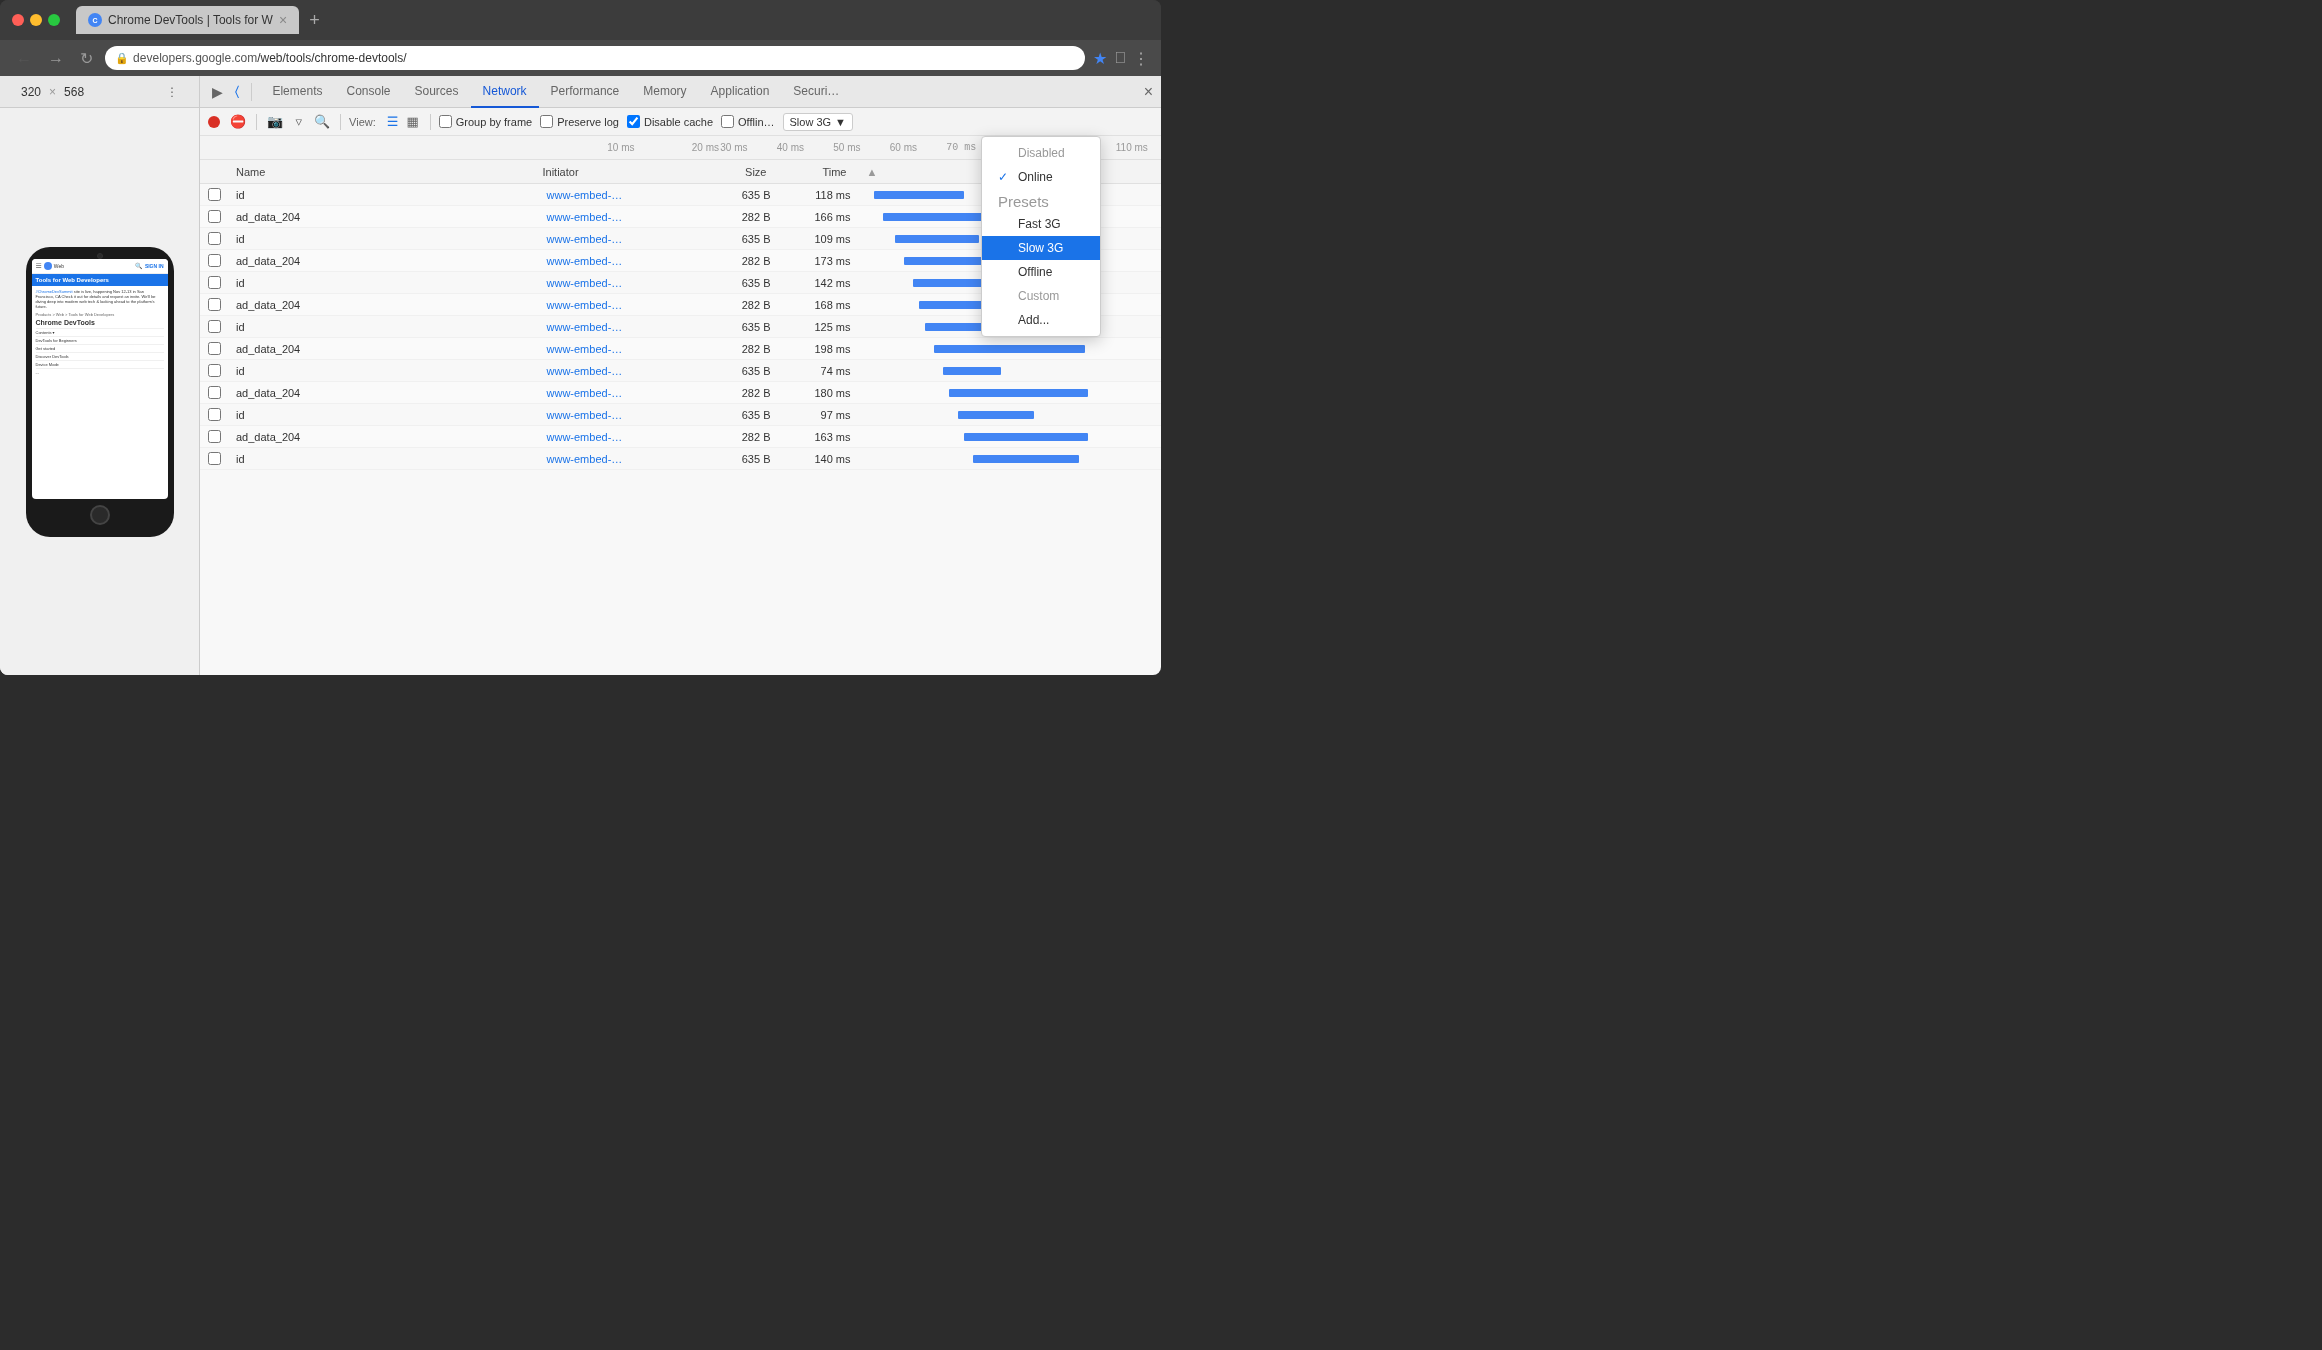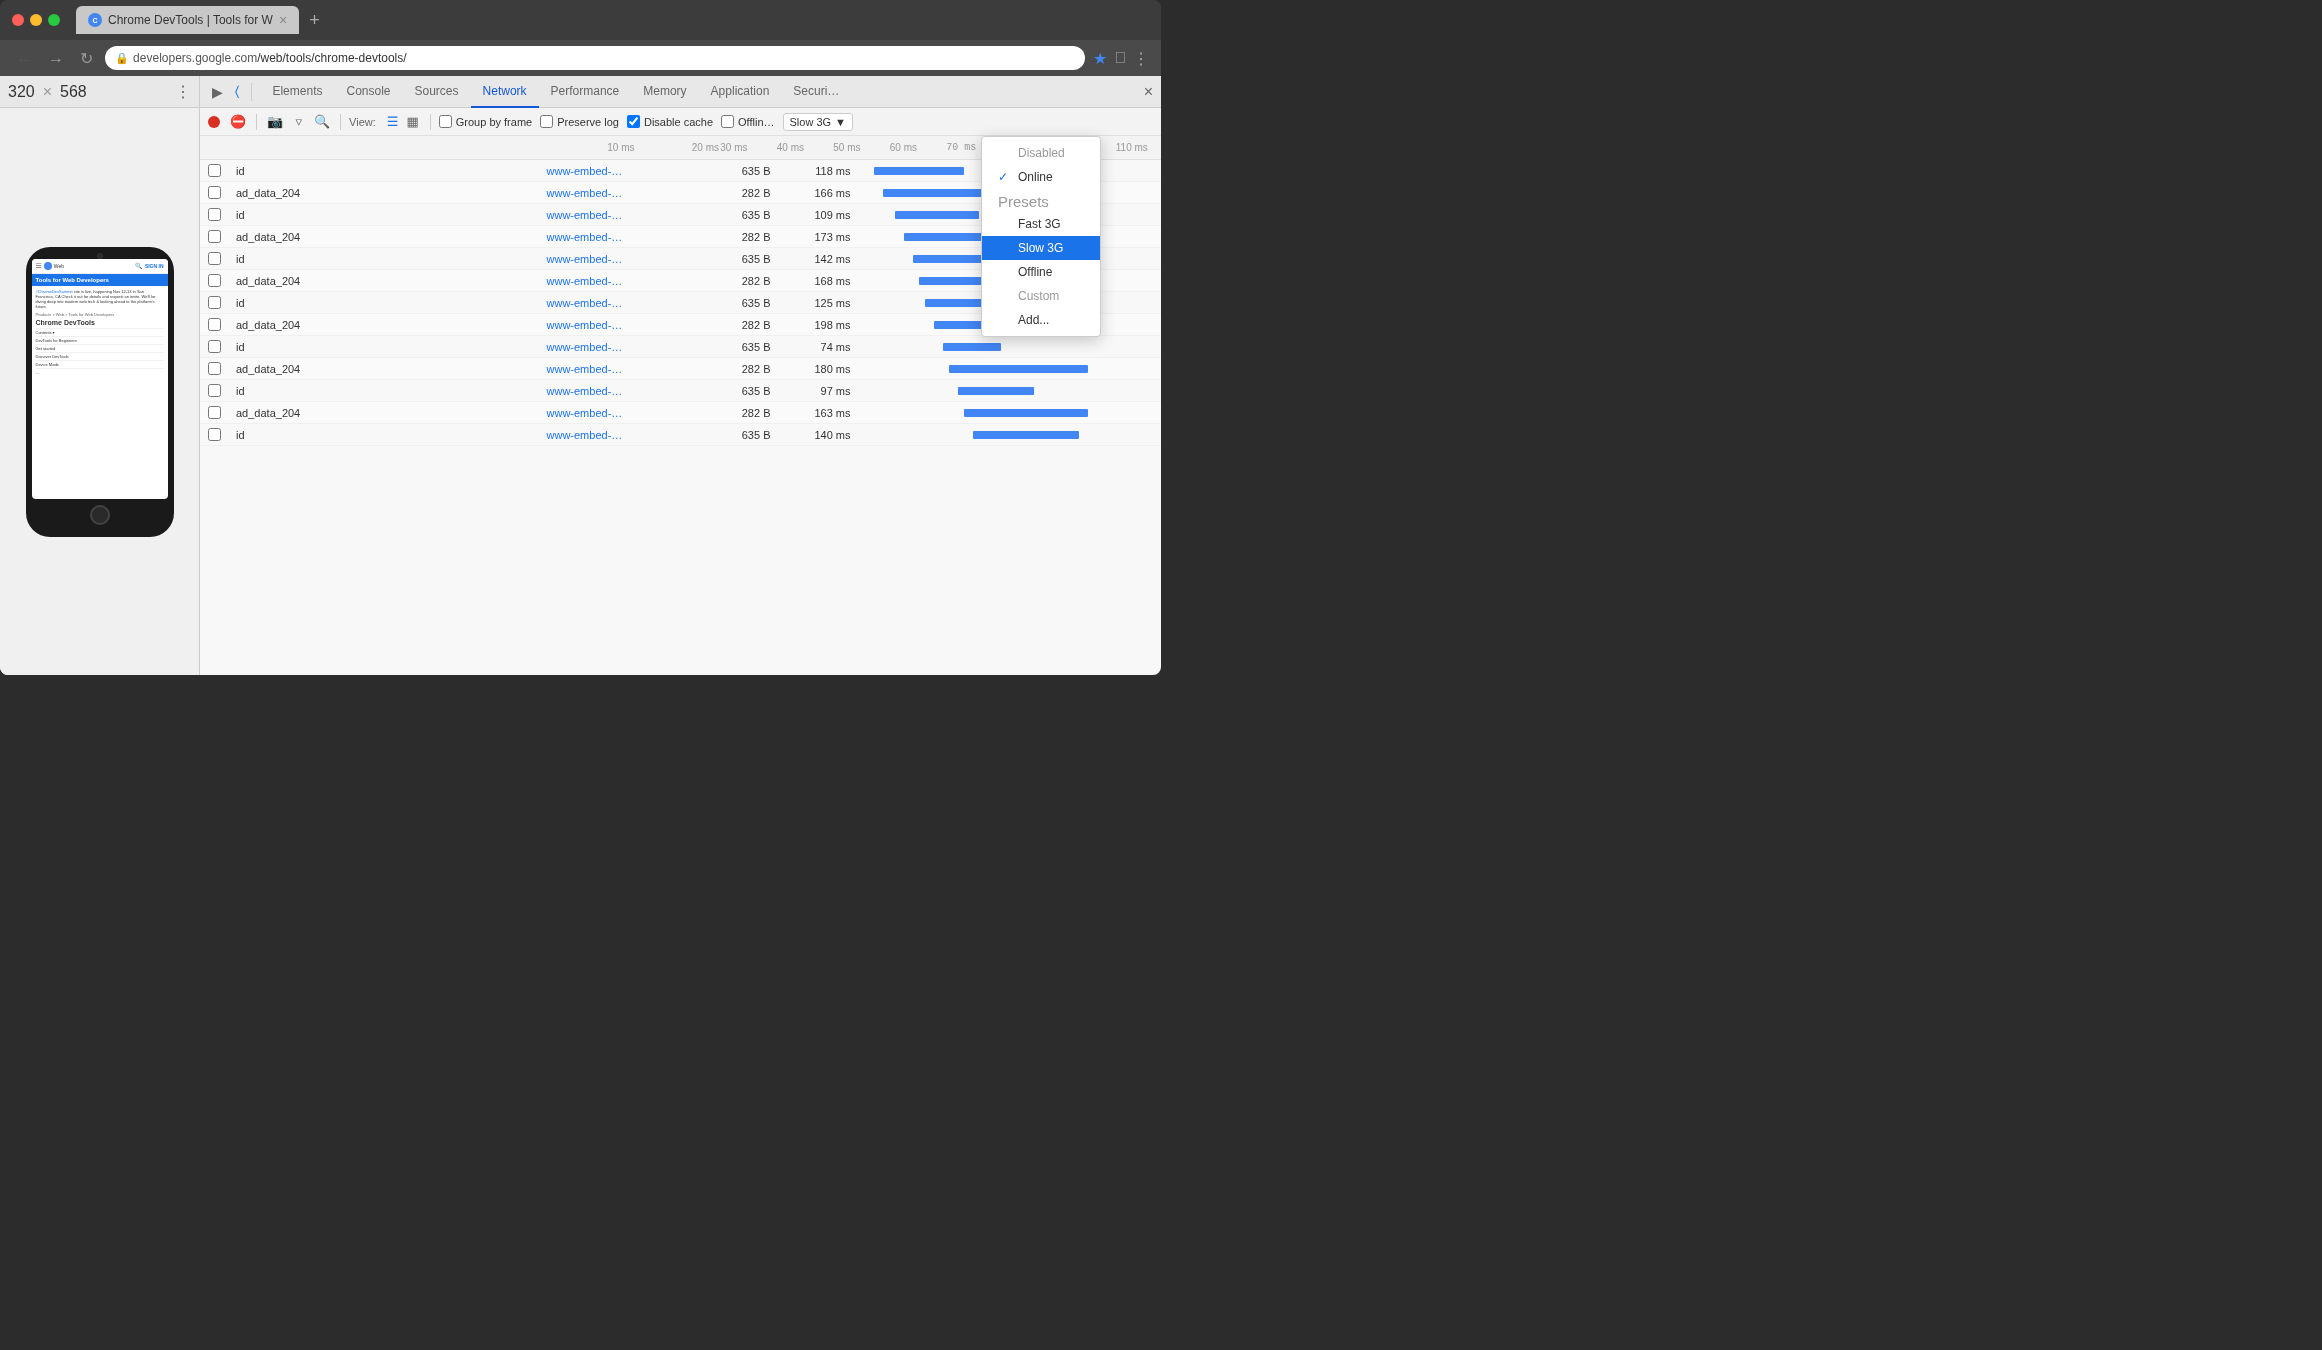--- a/index.html
+++ b/index.html
@@ -29,21 +29,21 @@
     .address-text .origin { color: #555; }
     .address-text .path { color: #333; }
     .omnibar-right { display: flex; gap: 8px; color: #aaa; font-size: 16px; }
     .bookmark-star { color: #4285f4; }
 
     
     .main-content { display: flex; flex: 1; overflow: hidden; }
 
     
     .device-panel { width: 200px; background: #f5f5f5; border-right: 1px solid #ccc; display: flex; flex-direction: column; }
-    .device-toolbar { background: #e8e8e8; height: 32px; display: flex; align-items: center; padding: 0 8px; gap: 8px; font-size: 16px; color: #333; border-bottom: 1px solid #ccc; }
+    .device-toolbar { background: #e8e8e8; height: 32px; display: flex; align-items: center; padding: 0 21px; gap: 8px; font-size: 12px; color: #333; border-bottom: 1px solid #ccc; }
     .device-sep { color: #999; }
     .device-more { margin-left: auto; color: #666; cursor: pointer; }
     .device-viewport { flex: 1; background: #f0f0f0; display: flex; align-items: center; justify-content: center; padding: 10px; }
     .phone-frame { background: #1a1a1a; border-radius: 24px; width: 148px; height: 290px; padding: 12px 6px; display: flex; flex-direction: column; position: relative; }
     .phone-screen { background: #fff; flex: 1; border-radius: 4px; overflow: hidden; display: flex; flex-direction: column; font-size: 6px; }
     .phone-header { background: #fff; padding: 3px 4px; display: flex; align-items: center; gap: 2px; border-bottom: 1px solid #eee; }
     .phone-hamburger { color: #666; font-size: 7px; }
     .phone-logo { width: 8px; height: 8px; background: #4285f4; border-radius: 50%; }
     .phone-title-small { color: #333; font-size: 5px; }
     .phone-search-icon { margin-left: auto; color: #666; }
@@ -307,20 +307,31 @@
           <span class="timeline-mark" style="left:42%;">50 ms</span>
           <span class="timeline-mark" style="left:52%;">60 ms</span>
           <span class="timeline-mark" style="left:62%;font-family:Liberation Mono, monospace;">70 ms</span>
           <span class="timeline-mark" style="left:72%;">80 ms</span>
           <span class="timeline-mark" style="left:82%;">90 ms</span>
           <span class="timeline-mark" style="left:92%;">110 ms</span>
         </div>
       </div>
 
       <div class="network-table">
+        <div class="table-header">
+          <div class="col-checkbox"></div>
+          <div class="col-name">Name</div>
+          <div class="col-initiator">Initiator</div>
+          <div class="col-size">Size</div>
+          <div class="col-time">Time</div>
+          <div class="col-waterfall">
+            <span></span>
+            <span class="waterfall-sort">▲</span>
+          </div>
+        </div>
 
         <div id="table-body">
             <div class="table-row">
       <div class="row-checkbox">
                 <input type="checkbox" style="">
               </div>
       <div class="row-name">id</div>
       <div class="row-initiator">www-embed-…</div>
       <div class="row-size">635 B</div>
       <div class="row-time">118 ms</div>

